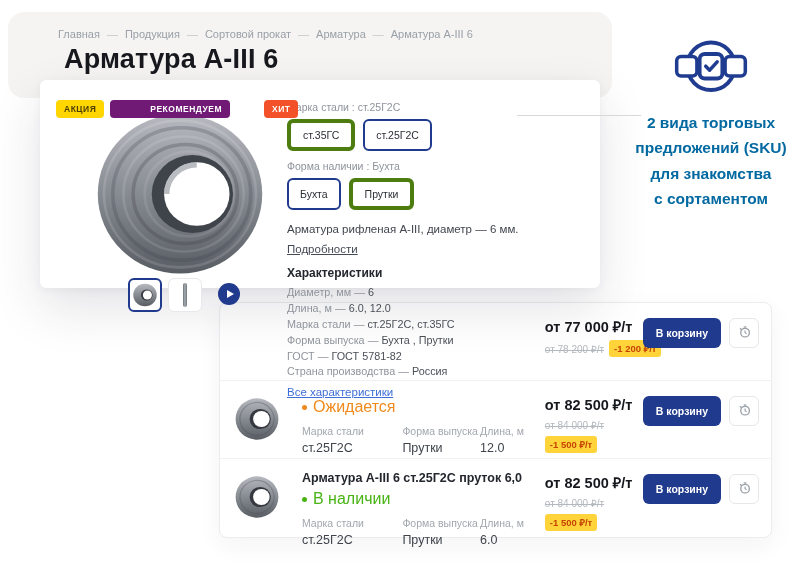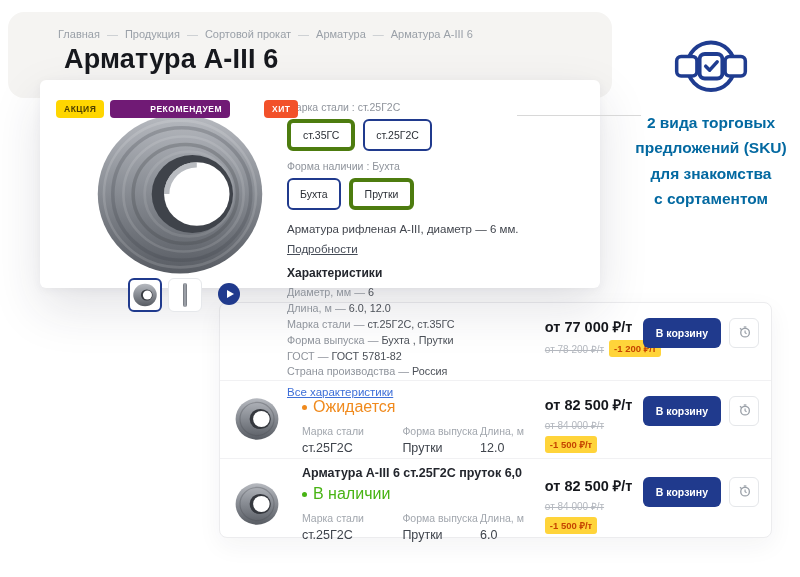--- a/index.html
+++ b/index.html
@@ -13,21 +13,21 @@
   .breadcrumb { position:absolute; left:50px; top:16px; font-size:11px; color:#9aa0a8; }
   .breadcrumb .bc-sep { margin:0 7px; color:#c3c7cc; }
   .page-title { position:absolute; left:56px; top:32px; font-size:27px; font-weight:bold;
     color:#17191e; letter-spacing:.2px; }
 
   
   .list-panel { position:absolute; left:219px; top:302px; width:553px; height:236px;
     background:#fff; border:1px solid #ececee; border-radius:8px; z-index:2;
     box-shadow:0 8px 24px rgba(30,35,50,.05); }
   .offer-row { display:flex; height:78px; border-bottom:1px solid #f1f1f3; padding:0 12px 0 14px; }
-  .offer-row:last-child { border-bottom:none;align-items:center; }
+  .offer-row:last-child { border-bottom:none; }
   .row-thumb { width:50px; padding-top:16px; flex:none; }
   .row-mid { flex:1; padding:12px 0 0 18px; min-width:0; }
   .row-title { font-size:12.5px; font-weight:bold; color:#23262d; }
   .row-status { display:flex; align-items:center; gap:6px; margin-top:5px; font-size:16px; }
   .status-dot { width:5px; height:5px; border-radius:50%; flex:none; }
   .st-orange { color:#f08a1d; } .st-orange .status-dot { background:#f08a1d; }
   .st-green { color:#48b414; } .st-green .status-dot { background:#48b414; }
   .row-attrs { display:flex; margin-top:9px; }
   .attr-col { margin-right:0; }
   .attr-col:nth-child(1){ width:124px; } .attr-col:nth-child(2){ width:96px; } .attr-col:nth-child(3){ width:80px; }

